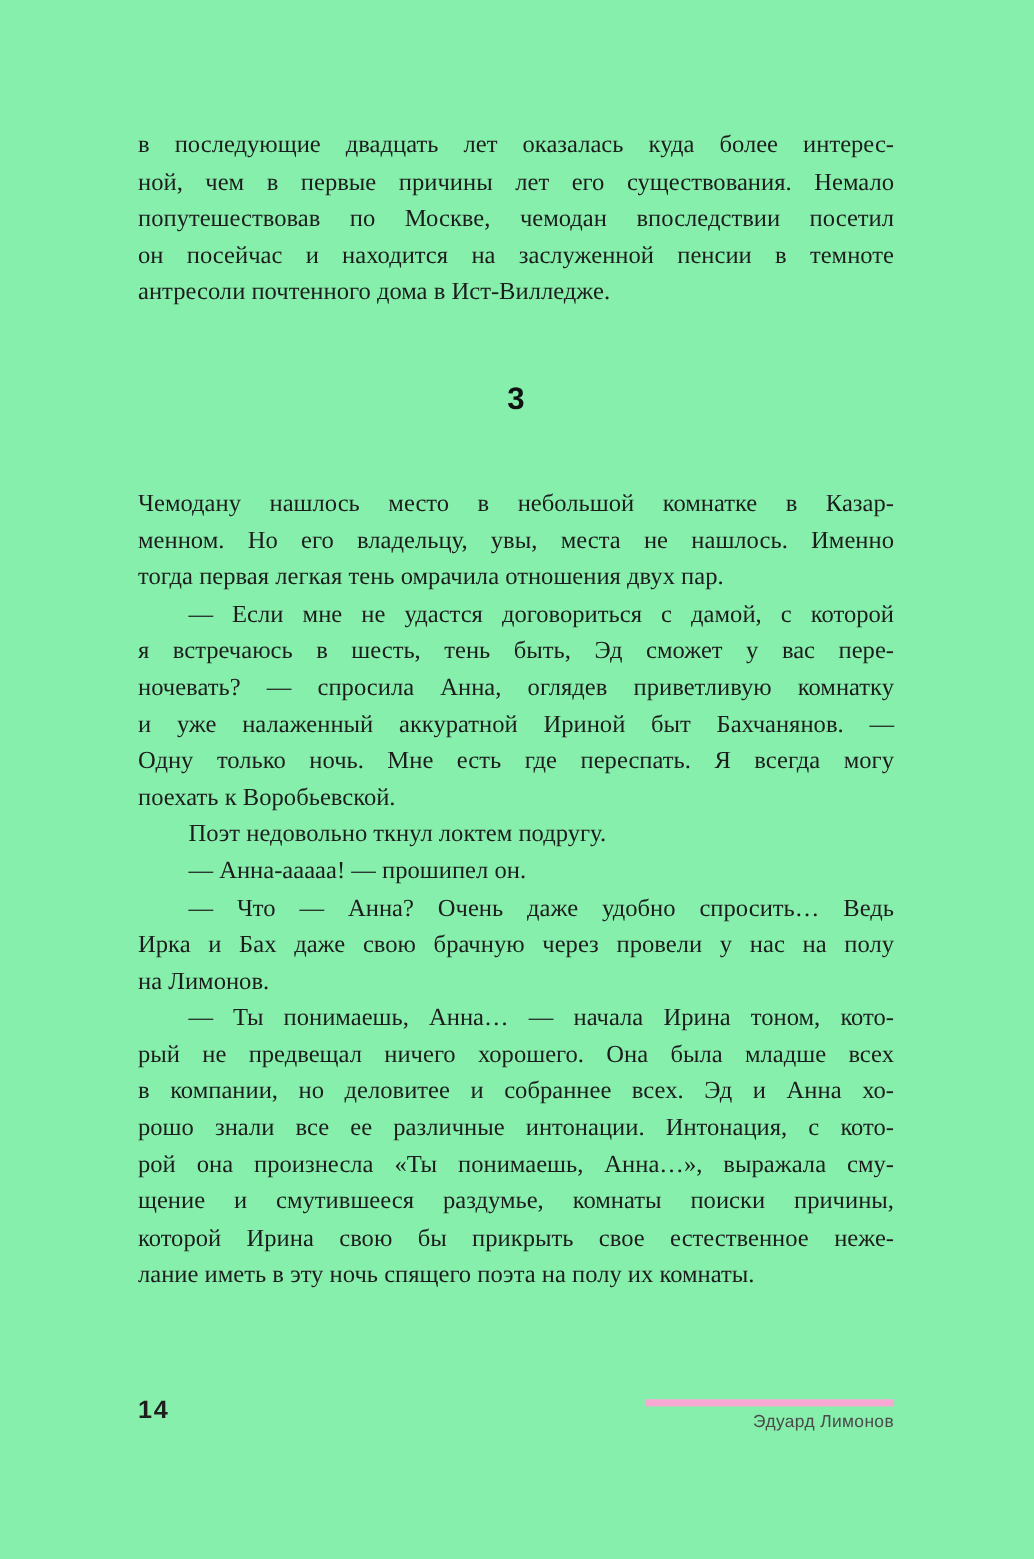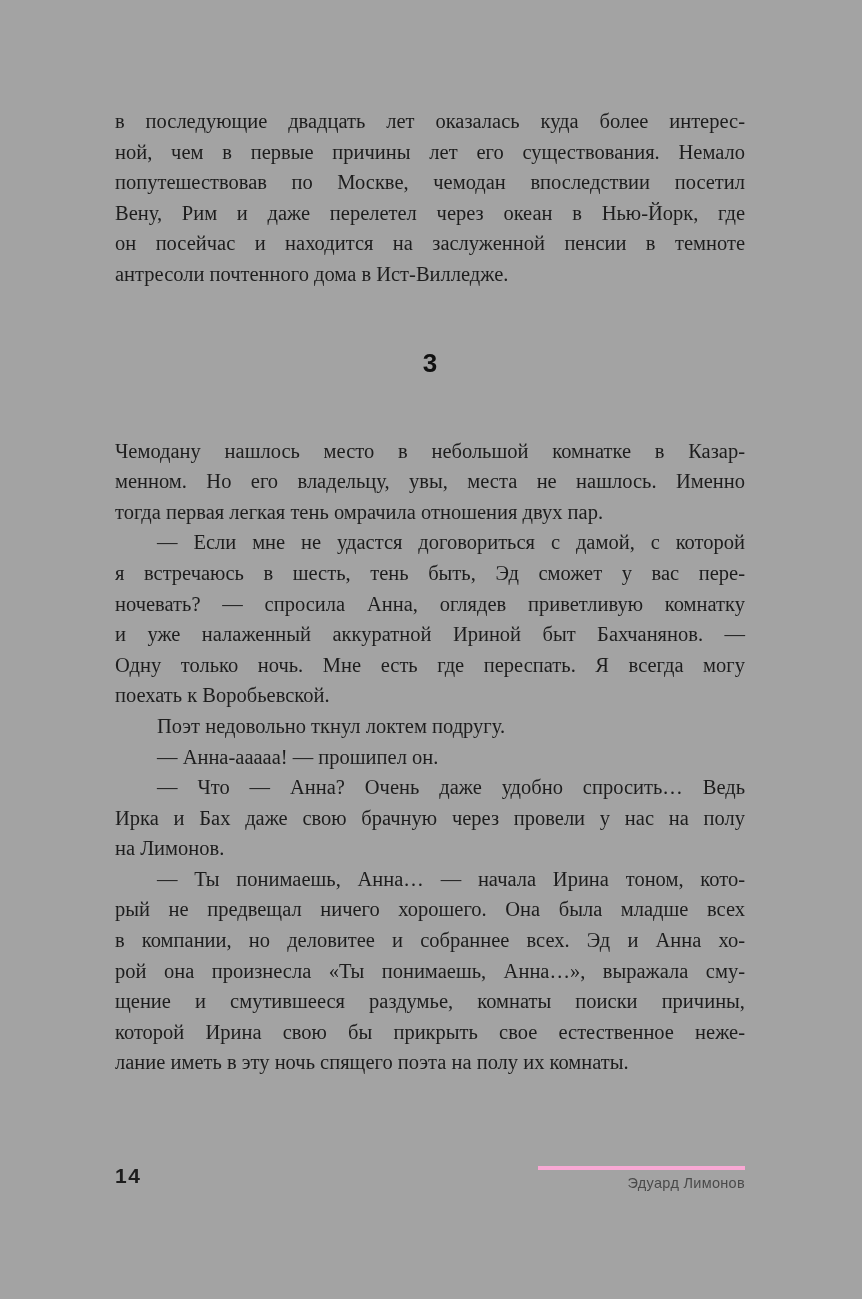--- a/index.html
+++ b/index.html
@@ -1,21 +1,21 @@
 <!DOCTYPE html>
 <html><head>
 <meta charset="utf-8">
 <style>
   * { margin: 0; padding: 0; box-sizing: border-box; }
   html, body { background: #ffffff; }
   .page {
     position: relative;
     width: 862px;
     height: 1299px;
-    background: #a3a3a3;
+    background: #86efac;
     overflow: hidden;
     font-family: "Liberation Serif", serif;
     color: #1d1d1d;
   }
   .text-block {
     position: absolute;
     left: 115px;
     top: 106px;
     width: 630px;
     font-size: 20.5px;
@@ -54,39 +54,38 @@
     font-weight: bold;
     font-size: 21px;
     letter-spacing: 1.5px;
     color: #1d1d1d;
   }
   .running-title-block {
     position: absolute;
     right: 0;
     top: 8px;
     width: 207px;
-    border-top: 4px solid #f9a8d4;
+    border-top: 6px solid #f9a8d4;
     padding-top: 5px;
     text-align: right;
     font-family: "Liberation Sans", sans-serif;
     font-size: 14.5px;
     letter-spacing: 0.3px;
     color: #4a4a4a;
   }
 </style>
 </head>
 <body>
 
 <div class="page">
   <div class="text-block">
       <div class="paragraph">
         <div class="line">в последующие двадцать лет оказалась куда более интерес-</div>
         <div class="line">ной, чем в первые причины лет его существования. Немало</div>
         <div class="line">попутешествовав по Москве, чемодан впоследствии посетил</div>
-        <div class="line">Вену, Рим и даже перелетел через океан в Нью-Йорк, где</div>
         <div class="line">он посейчас и находится на заслуженной пенсии в темноте</div>
         <div class="line last">антресоли почтенного дома в Ист-Вилледже.</div>
       </div>
       <div class="section-heading">3</div>
       <div class="paragraph">
         <div class="line">Чемодану нашлось место в небольшой комнатке в Казар-</div>
         <div class="line">менном. Но его владельцу, увы, места не нашлось. Именно</div>
         <div class="line last">тогда первая легкая тень омрачила отношения двух пар.</div>
       </div>
       <div class="paragraph">
@@ -105,20 +104,21 @@
       </div>
       <div class="paragraph">
         <div class="line first-indent">— Что — Анна? Очень даже удобно спросить… Ведь</div>
         <div class="line">Ирка и Бах даже свою брачную через провели у нас на полу</div>
         <div class="line last">на Лимонов.</div>
       </div>
       <div class="paragraph">
         <div class="line first-indent">— Ты понимаешь, Анна… — начала Ирина тоном, кото-</div>
         <div class="line">рый не предвещал ничего хорошего. Она была младше всех</div>
         <div class="line">в компании, но деловитее и собраннее всех. Эд и Анна хо-</div>
+        <div class="line">рошо знали все ее различные интонации. Интонация, с кото-</div>
         <div class="line">рой она произнесла «Ты понимаешь, Анна…», выражала сму-</div>
         <div class="line">щение и смутившееся раздумье, комнаты поиски причины,</div>
         <div class="line">которой Ирина свою бы прикрыть свое естественное неже-</div>
         <div class="line last">лание иметь в эту ночь спящего поэта на полу их комнаты.</div>
       </div>
     </div>
   <div class="footer">
     <div class="page-number">14</div>
     <div class="running-title-block">
       <span>Эдуард Лимонов</span>

